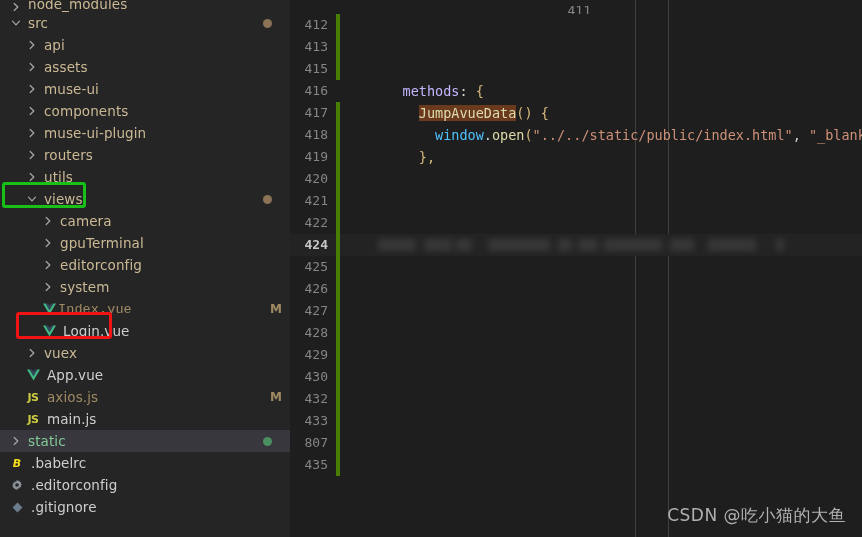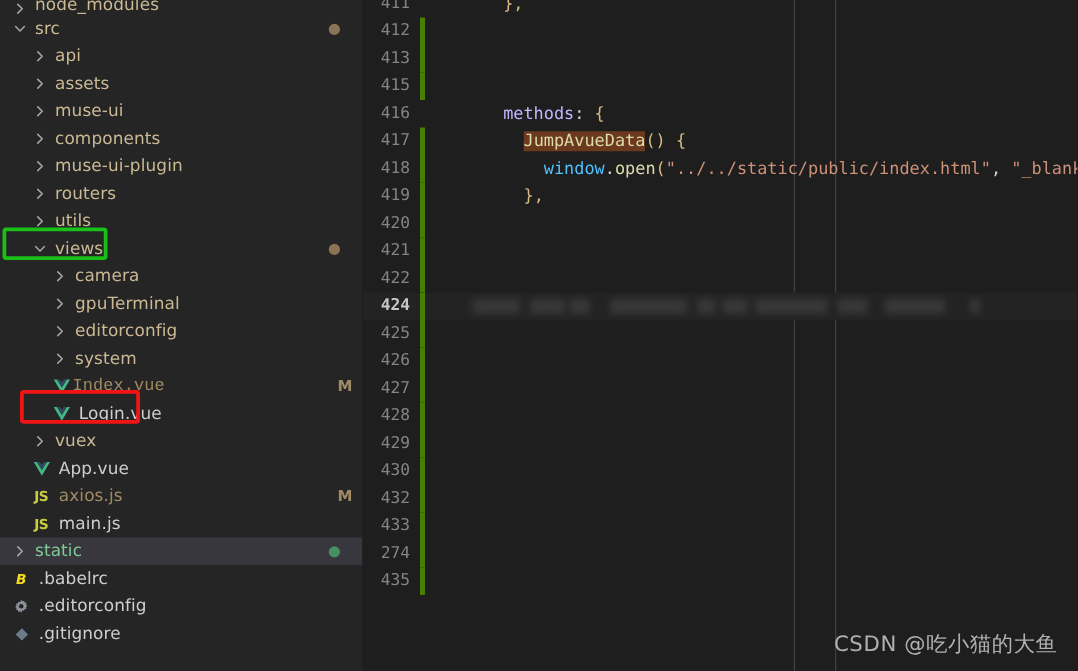--- a/index.html
+++ b/index.html
@@ -392,39 +392,39 @@
     <div id="hl-layer">
         <div class="hl-box" style="left: 2px; top: 182px; width: 84px; height: 26px; border-color: rgb(24, 192, 24);"></div>
         <div class="hl-box" style="left: 16px; top: 312px; width: 96px; height: 27px; border-color: rgb(242, 20, 20);"></div>
       </div>
   </div>
 
   <div class="editor">
     <div class="guide g1"></div>
     <div class="guide g2"></div>
     <div class="code-rows" id="code-rows">
-        <div class="crow" style="height: 14px; overflow: hidden; align-items: flex-end;"><span class="lnum">411</span><span class="chg"></span><span class="ctext"><span class="tk-punc">    </span><span class="tk-brace">},</span></span></div>
+        <div class="crow" style="height: 14px; overflow: hidden; align-items: center; flex-direction: column;"><span class="lnum">411</span><span class="chg"></span><span class="ctext"><span class="tk-punc">    </span><span class="tk-brace">},</span></span></div>
         <div class="crow"><span class="lnum">412</span><span class="chg on"></span><span class="ctext"></span></div>
         <div class="crow"><span class="lnum">413</span><span class="chg on"></span><span class="ctext"></span></div>
         <div class="crow"><span class="lnum">415</span><span class="chg on"></span><span class="ctext"></span></div>
         <div class="crow"><span class="lnum">416</span><span class="chg"></span><span class="ctext"><span class="tk-punc">    </span><span class="tk-prop">methods</span><span class="tk-punc">: </span><span class="tk-brace">{</span></span></div>
         <div class="crow"><span class="lnum">417</span><span class="chg on"></span><span class="ctext"><span class="tk-punc">      </span><span class="tk-hl">JumpAvueData</span><span class="tk-brace">()</span><span class="tk-punc"> </span><span class="tk-brace">{</span></span></div>
         <div class="crow"><span class="lnum">418</span><span class="chg on"></span><span class="ctext"><span class="tk-punc">        </span><span class="tk-obj">window</span><span class="tk-punc">.</span><span class="tk-meth">open</span><span class="tk-brace">(</span><span class="tk-str">"../../static/public/index.html"</span><span class="tk-punc">, </span><span class="tk-str">"_blank"</span></span></div>
         <div class="crow"><span class="lnum">419</span><span class="chg on"></span><span class="ctext"><span class="tk-punc">      </span><span class="tk-brace">},</span></span></div>
         <div class="crow"><span class="lnum">420</span><span class="chg on"></span><span class="ctext"></span></div>
         <div class="crow"><span class="lnum">421</span><span class="chg on"></span><span class="ctext"></span></div>
         <div class="crow"><span class="lnum">422</span><span class="chg on"></span><span class="ctext"></span></div>
         <div class="crow active"><span class="lnum">424</span><span class="chg on"></span><span class="ctext"></span><div class="mosaic"><span class="mos-b" style="left: 0px; width: 38px;"></span><span class="mos-b" style="left: 46px; width: 28px;"></span><span class="mos-b" style="left: 78px; width: 16px;"></span><span class="mos-b" style="left: 110px; width: 62px;"></span><span class="mos-b" style="left: 180px; width: 14px;"></span><span class="mos-b" style="left: 200px; width: 20px;"></span><span class="mos-b" style="left: 226px; width: 58px;"></span><span class="mos-b" style="left: 292px; width: 24px;"></span><span class="mos-b" style="left: 330px; width: 48px;"></span><span class="mos-b" style="left: 398px; width: 8px;"></span></div></div>
         <div class="crow"><span class="lnum">425</span><span class="chg on"></span><span class="ctext"></span></div>
         <div class="crow"><span class="lnum">426</span><span class="chg on"></span><span class="ctext"></span></div>
         <div class="crow"><span class="lnum">427</span><span class="chg on"></span><span class="ctext"></span></div>
         <div class="crow"><span class="lnum">428</span><span class="chg on"></span><span class="ctext"></span></div>
         <div class="crow"><span class="lnum">429</span><span class="chg on"></span><span class="ctext"></span></div>
         <div class="crow"><span class="lnum">430</span><span class="chg on"></span><span class="ctext"></span></div>
         <div class="crow"><span class="lnum">432</span><span class="chg on"></span><span class="ctext"></span></div>
         <div class="crow"><span class="lnum">433</span><span class="chg on"></span><span class="ctext"></span></div>
-        <div class="crow"><span class="lnum">274</span><span class="chg on"></span><span class="ctext"></span></div>
+        <div class="crow"><span class="lnum">807</span><span class="chg on"></span><span class="ctext"></span></div>
         <div class="crow"><span class="lnum">435</span><span class="chg on"></span><span class="ctext"></span></div>
       </div>
     <div class="watermark">CSDN @吃小猫的大鱼</div>
   </div>
 
 </div>
 
 </body></html>

